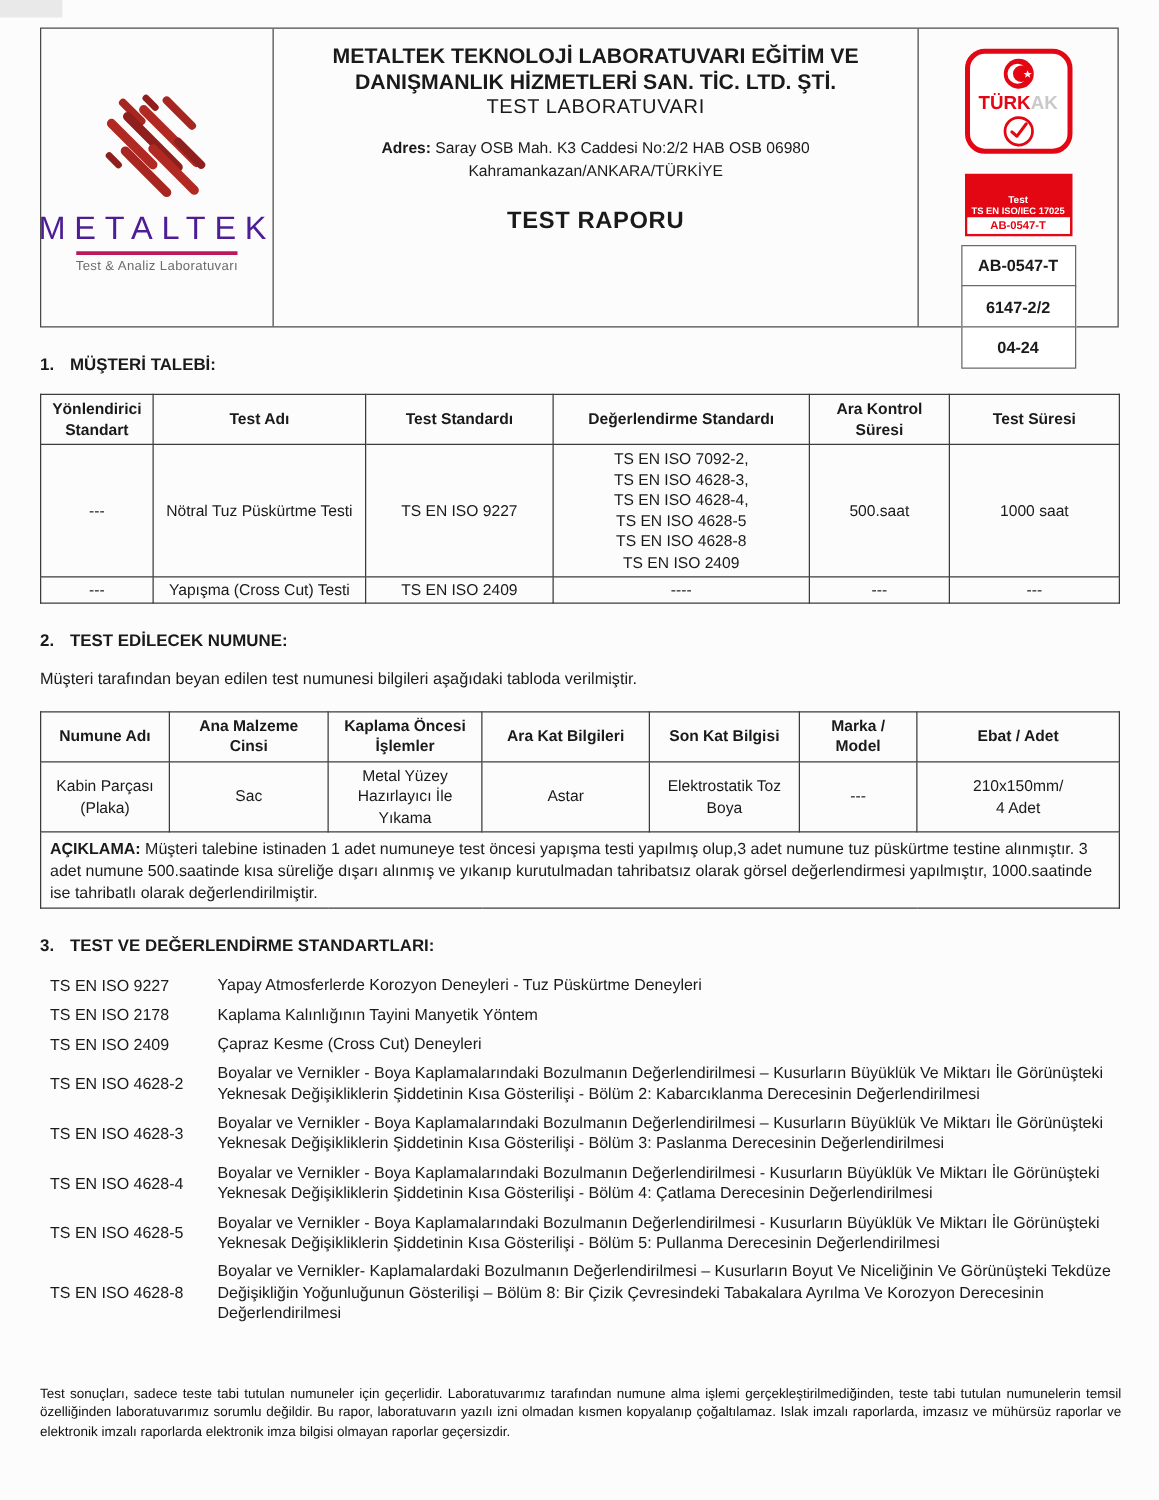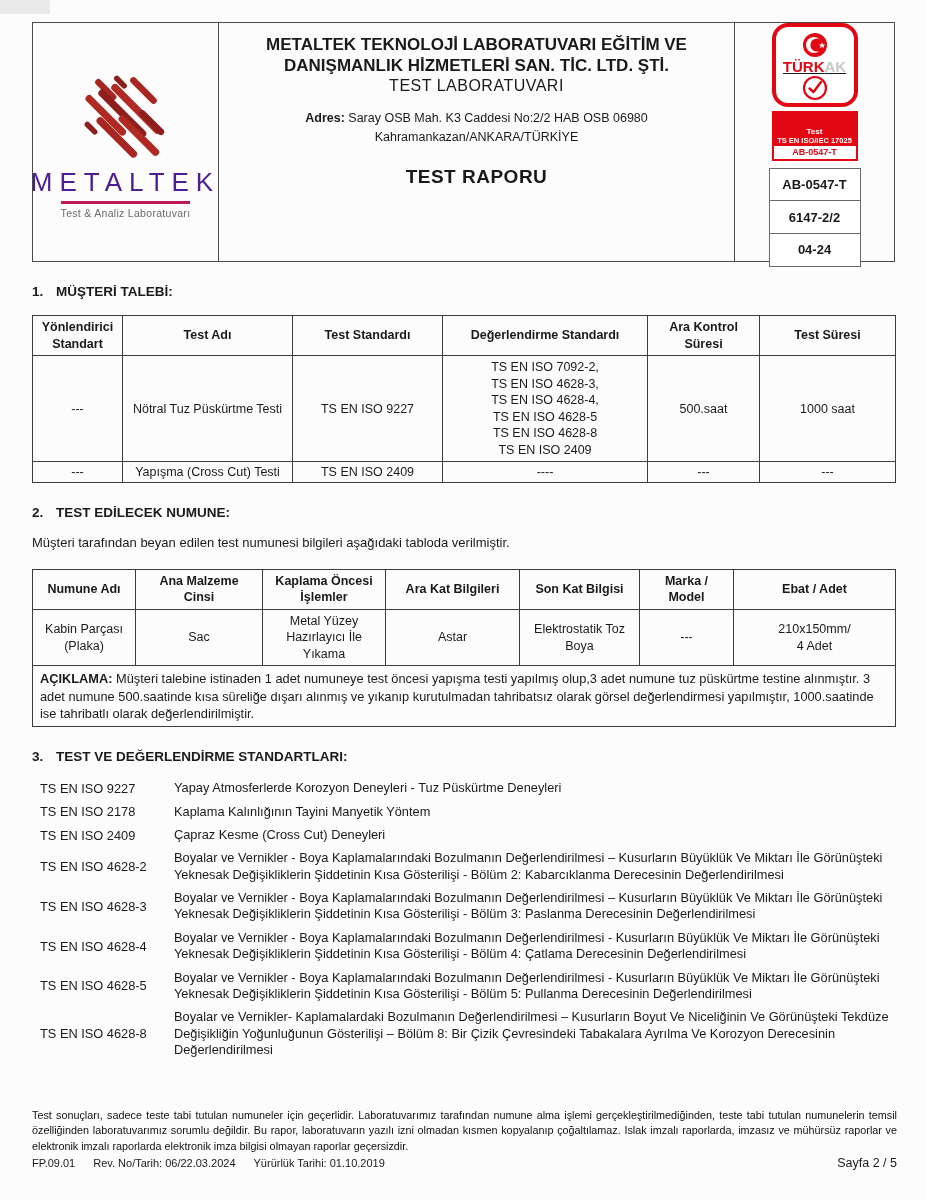--- a/index.html
+++ b/index.html
@@ -17,21 +17,21 @@
   .center-cell { flex:1; text-align:center; padding-top:12px; }
   .company-l1,.company-l2 { font-size:17px; font-weight:bold; line-height:1.22; }
   .company-l3 { font-size:16px; margin-top:1px; letter-spacing:.5px; }
   .addr-block { margin-top:14px; font-size:12.5px; line-height:1.45; }
   .addr-block b { font-weight:bold; }
   .telfax-gap { display:inline-block; width:26px; }
   .report-title { font-size:19px; font-weight:bold; margin-top:20px; letter-spacing:.5px; }
   .right-cell { width:160px; border-left:1.5px solid #4a4a4a; display:flex; flex-direction:column; align-items:center; padding-top:0; }
 
   .turkak { width:92px; }
-  .turkak-badge { width:86px; height:84px; border:4px solid #e30613; border-radius:16px; background:#fff; margin:0 auto; display:flex; flex-direction:column; align-items:center; justify-content:center; padding-top:3px;text-decoration:underline; }
+  .turkak-badge { width:86px; height:84px; border:4px solid #e30613; border-radius:16px; background:#fff; margin:16px auto; display:flex; flex-direction:column; align-items:center; justify-content:space-between; padding-top:3px; }
   .turkak-word { font-size:15px; font-weight:bold; line-height:1; margin-top:1px; }
   .turkak-word .t { color:#e30613; }
   .turkak-word .a { color:#c9c9c9; }
   .turkak-banner { width:86px; background:#e30613; color:#fff; text-align:center; font-weight:bold; margin:4px auto 0 auto; padding:16px 2px 2px 2px; }
   .turkak-banner .b1 { font-size:8px; line-height:1.15; }
   .turkak-banner .b2 { font-size:7.5px; line-height:1.2; white-space:nowrap; }
   .turkak-banner .b3 { background:#fff; color:#e30613; font-size:9px; border:1px solid #fff; margin-top:1px; line-height:1.25; }
   .cert-boxes { margin-top:8px; display:flex; flex-direction:column; }
   .cert-box { width:92px; height:34px; border:1.5px solid #6a6a6a; background:#fff; display:flex; align-items:center; justify-content:center; font-size:13px; font-weight:bold; margin-top:-1.5px; }
 
@@ -268,21 +268,13 @@
     <div class="std-row">
         <span class="std-code">TS EN ISO 4628-8</span>
         <span class="std-desc">Boyalar ve Vernikler- Kaplamalardaki Bozulmanın Değerlendirilmesi – Kusurların Boyut Ve Niceliğinin Ve Görünüşteki Tekdüze Değişikliğin Yoğunluğunun Gösterilişi – Bölüm 8: Bir Çizik Çevresindeki Tabakalara Ayrılma Ve Korozyon Derecesinin Değerlendirilmesi</span>
       </div>
   </div>
 
 </div>
 
 <div class="footer">
   <p class="disclaimer">Test sonuçları, sadece teste tabi tutulan numuneler için geçerlidir. Laboratuvarımız tarafından numune alma işlemi gerçekleştirilmediğinden, teste tabi tutulan numunelerin temsil özelliğinden laboratuvarımız sorumlu değildir. Bu rapor, laboratuvarın yazılı izni olmadan kısmen kopyalanıp çoğaltılamaz. Islak imzalı raporlarda, imzasız ve mühürsüz raporlar ve elektronik imzalı raporlarda elektronik imza bilgisi olmayan raporlar geçersizdir.</p>
-  <div class="fp-line">
-    <span>FP.09.01</span>
-      <span class="gap"></span>
-    <span>Rev. No/Tarih: 06/22.03.2024</span>
-      <span class="gap"></span>
-    <span>Yürürlük Tarihi: 01.10.2019</span>
-    <span class="page-num">Sayfa 2 / 5</span>
-  </div>
 </div>
 
 </body></html>

